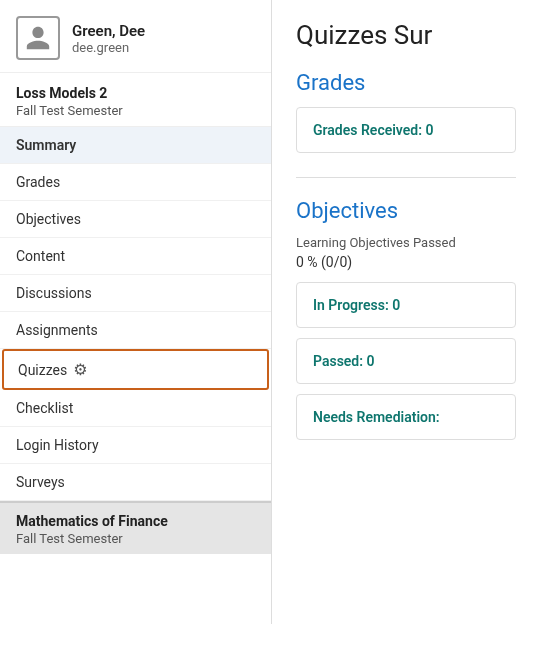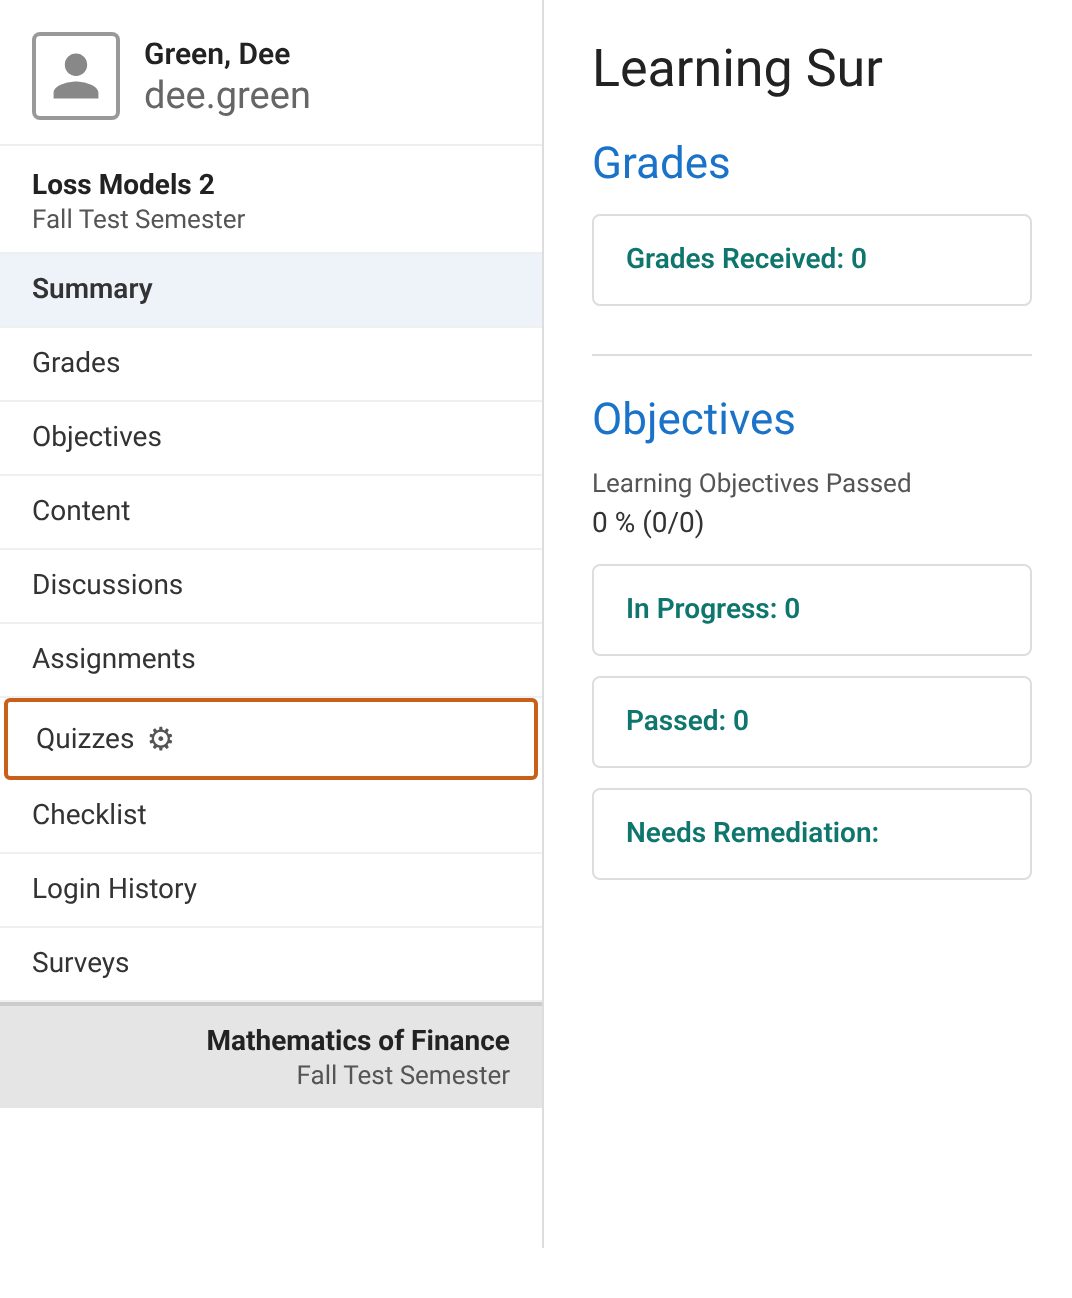--- a/index.html
+++ b/index.html
@@ -51,21 +51,21 @@
       fill: #888;
     }
 
     .user-info-name {
       font-weight: 600;
       font-size: 15px;
       color: #222;
     }
 
     .user-info-username {
-      font-size: 19px;
+      font-size: 13px;
       color: #666;
     }
 
     .course-section {
       padding: 12px 16px 8px 16px;
       border-bottom: 1px solid #eee;
     }
 
     .course-name {
       font-weight: 700;
@@ -75,21 +75,20 @@
 
     .course-semester {
       font-size: 13px;
       color: #555;
       margin-top: 2px;
     }
 
     .nav-list {
       flex: 1;
       overflow-y: auto;
-      text-align: right;
     }
 
     .nav-item {
       padding: 10px 16px;
       cursor: pointer;
       border-bottom: 1px solid #f0f0f0;
       font-size: 14px;
       color: #333;
       display: flex;
       align-items: center;
@@ -233,21 +232,21 @@
     <div class="second-course-section">
       <div class="course-name">Mathematics of Finance</div>
       <div class="course-semester">Fall Test Semester</div>
     </div>
 
   </div>
 </div>
 
 <div class="main-content">
 
-  <div class="page-title">Learning Sur</div>
+  <div class="page-title">Quizzes Sur</div>
 
   <div class="section-block">
     <div class="section-title">Grades</div>
     <div class="card">Grades Received: 0</div>
   </div>
 
   <hr class="section-divider">
 
   <div class="section-block">
     <div class="section-title">Objectives</div>

